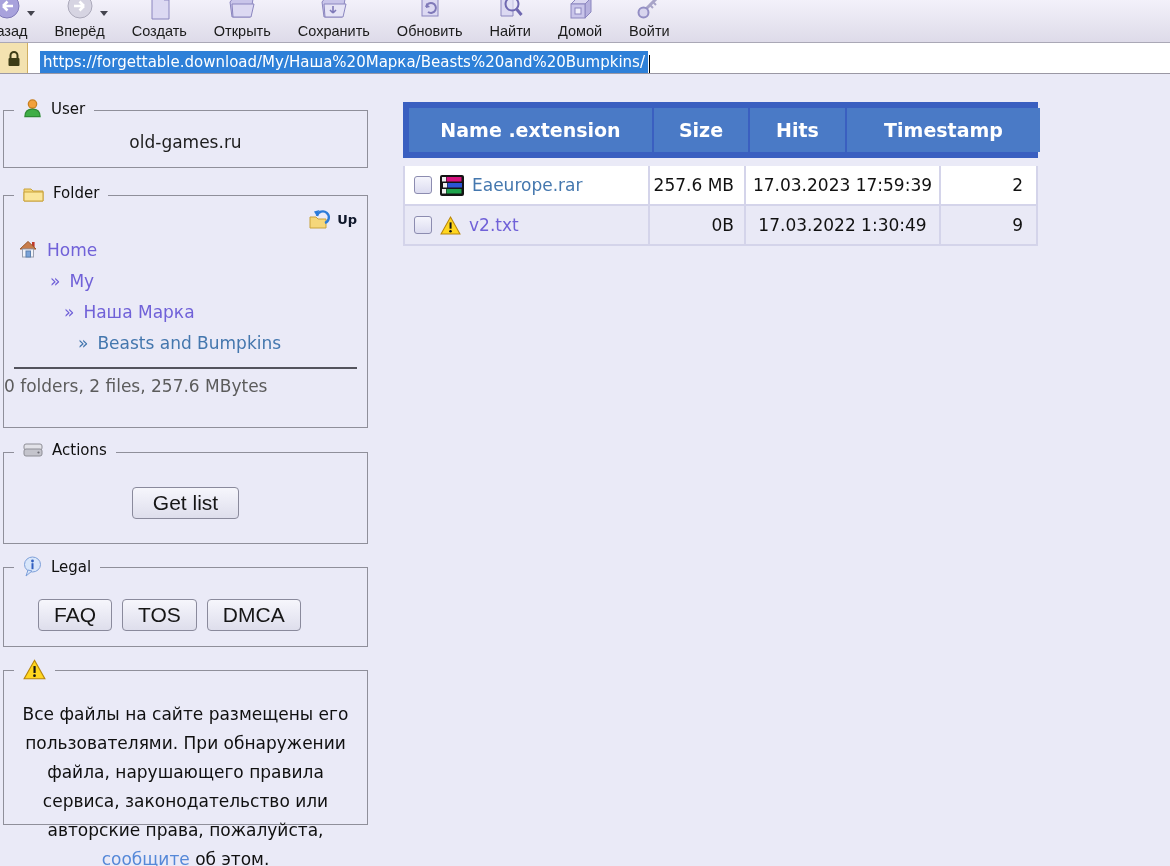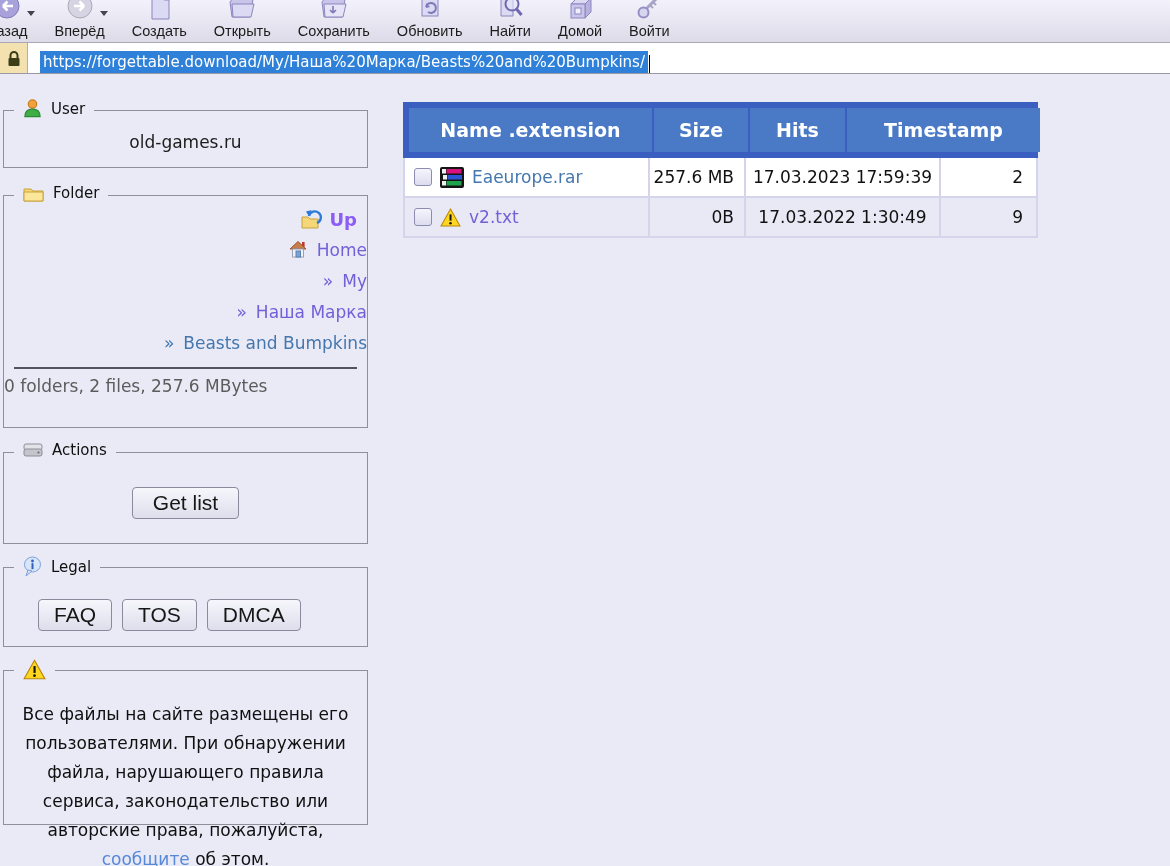--- a/index.html
+++ b/index.html
@@ -28,23 +28,23 @@
   .fs-legend-label { font-size:15px; color:#101010; }
   .fs-user   { top:110px; height:58px; }
   .fs-folder { top:195px; height:233px; }
   .fs-actions{ top:452px; height:92px; }
   .fs-legal  { top:567px; height:80px; }
   .fs-notice { top:670px; height:155px; }
 
   .user-name { text-align:center; margin-top:21px; font-size:17px; color:#1d1d1d; }
 
   .up-link { position:absolute; right:10px; top:13px; display:flex; align-items:center; gap:6px; cursor:pointer; }
-  .up-label { font-size:18px; font-weight:bold; color:#8b5cf6; }
+  .up-label { font-size:13px; font-weight:bold; color:#0f172a; }
   .crumbs { padding-top:38px; }
-  .crumb { height:31px; display:flex; align-items:center; font-size:17px; cursor:pointer;justify-content:flex-end; }
+  .crumb { height:31px; display:flex; align-items:center; font-size:17px; cursor:pointer; }
   .crumb .chev { margin-right:9px; }
   .crumb-0 { padding-left:14px; gap:9px; }
   .crumb-1 { padding-left:46px; }
   .crumb-2 { padding-left:60px; }
   .crumb-3 { padding-left:74px; }
   .lnk-purple { color:#7061d8; }
   .lnk-blue { color:#4477ae; }
   .folder-hr { border:none; border-top:2px solid #53535d; margin:9px 10px 0 10px; }
   .folder-stats { text-align:left; margin-top:7px; font-size:17px; color:#5c5c5c; }
 
@@ -57,21 +57,21 @@
   .notice-text { margin-top:29px; padding:0 12px; text-align:center; font-size:17px; line-height:29px; color:#101010; }
   .notice-link { color:#5588d8; cursor:pointer; }
 
   
   .file-table { position:absolute; left:403px; top:102px; width:635px; }
   .thead { background:#3a5fc0; padding:6px; display:flex; gap:2px; }
   .th { background:#4a7ac6; height:44px; display:flex; align-items:center; justify-content:center; color:#ffffff; font-weight:bold; font-size:19px; }
   .th-name { flex:0 0 243px; } .th-size { flex:0 0 94px; } .th-time { flex:0 0 193px; } .th-hits { flex:0 0 95px; }
   .tbody { background:#d4d4ea; padding:0 2px 2px 2px; }
   .trow { display:flex; gap:2px; margin-top:2px; }
-  .trow:first-child { margin-top:0; }
+  .trow:first-child { margin-top:8px; }
   .td { height:38px; display:flex; align-items:center; font-size:17px; color:#111; }
   .row-a .td { background:#ffffff; }
   .row-b .td { background:#e9e9f6; }
   .td-name { flex:0 0 243px; padding-left:9px; gap:8px; }
   .td-size { flex:0 0 94px; justify-content:flex-end; padding-right:10px; }
   .td-time { flex:0 0 193px; justify-content:center; }
   .td-hits { flex:0 0 95px; justify-content:flex-end; padding-right:13px; }
   .chk { width:18px; height:18px; border:1px solid #8c8cb0; border-radius:3px; background:linear-gradient(#f5f5fc,#dcdcf0); cursor:pointer; flex:0 0 18px; }
   .file-link { cursor:pointer; white-space:nowrap; }
 </style>

